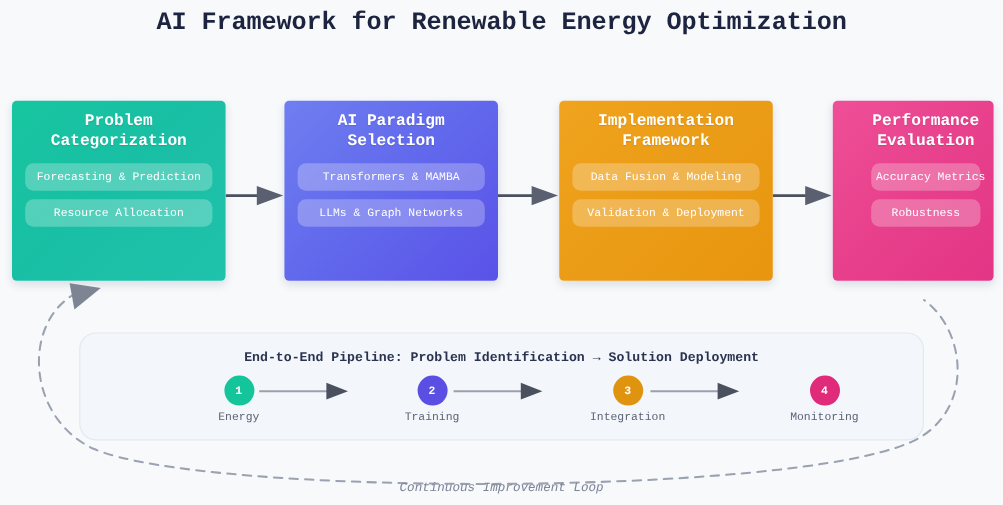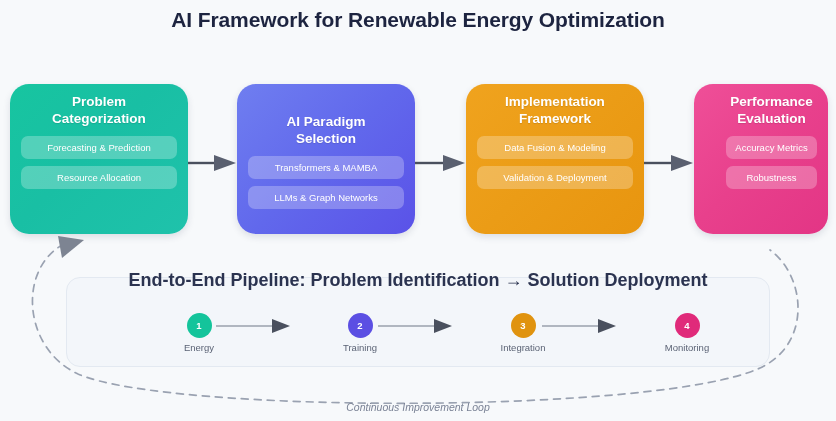--- a/index.html
+++ b/index.html
@@ -12,40 +12,41 @@
     height: 421px;
     background: #f7f9fb;
     font-family: "Liberation Sans", sans-serif;
     overflow: hidden;
     position: relative;
   }
   #canvas {
     position: relative;
     width: 836px;
     height: 421px;
+    font-family: Liberation Mono, monospace;
   }
 
   
   #page-title {
     position: absolute;
     top: 8px;
     left: 0;
     width: 836px;
     text-align: center;
     font-size: 21px;
     font-weight: bold;
     color: #1d2440;
     letter-spacing: -0.1px;
   }
 
   
   .stage-card {
     position: absolute;
     top: 84px;
-    border-radius: 19px;
+    border-radius: 4px;
     box-sizing: border-box;
     padding: 10px 11px 9px 11px;
     display: flex;
     flex-direction: column;
     align-items: center;
     box-shadow: 0 3px 7px rgba(40,50,80,0.13);
   }
   .stage-title {
     color: #ffffff;
     font-weight: bold;
@@ -70,21 +71,20 @@
   }
   .pill:last-child { margin-bottom: 16px; }
 
   #card-0 {
     left: 10px; width: 178px; height: 150px;
     background: linear-gradient(135deg, #17c5a0 0%, #19bfa4 45%, #1fc2ab 100%);
   }
   #card-1 {
     left: 237px; width: 178px; height: 150px;
     background: linear-gradient(135deg, #6f7ef0 0%, #6168ec 50%, #5a52e8 100%);
-    justify-content: flex-end;
   }
   #card-2 {
     left: 466px; width: 178px; height: 150px;
     background: linear-gradient(135deg, #f0a31e 0%, #eb9c16 50%, #e8950f 100%);
   }
   #card-3 {
     left: 694px; width: 134px; height: 150px;
     background: linear-gradient(135deg, #ef4f98 0%, #e8408c 50%, #e33585 100%);
     padding-left: 32px;
   }
@@ -106,25 +106,25 @@
     top: 277px;
     width: 704px;
     height: 90px;
     background: #f3f6fa;
     border: 1px solid #e3e9f1;
     border-radius: 14px;
     box-sizing: border-box;
   }
   #pipeline-title {
     position: absolute;
-    top: 270px;
-    left: 66px;
-    width: 704px;
-    text-align: center;
-    font-size: 18px;
+    top: 293px;
+    left: 66px;
+    width: 704px;
+    text-align: center;
+    font-size: 11px;
     font-weight: bold;
     color: #2b3350;
   }
   #pipeline-steps {
     position: absolute;
     left: 66px;
     top: 313px;
     width: 704px;
     height: 48px;
   }

